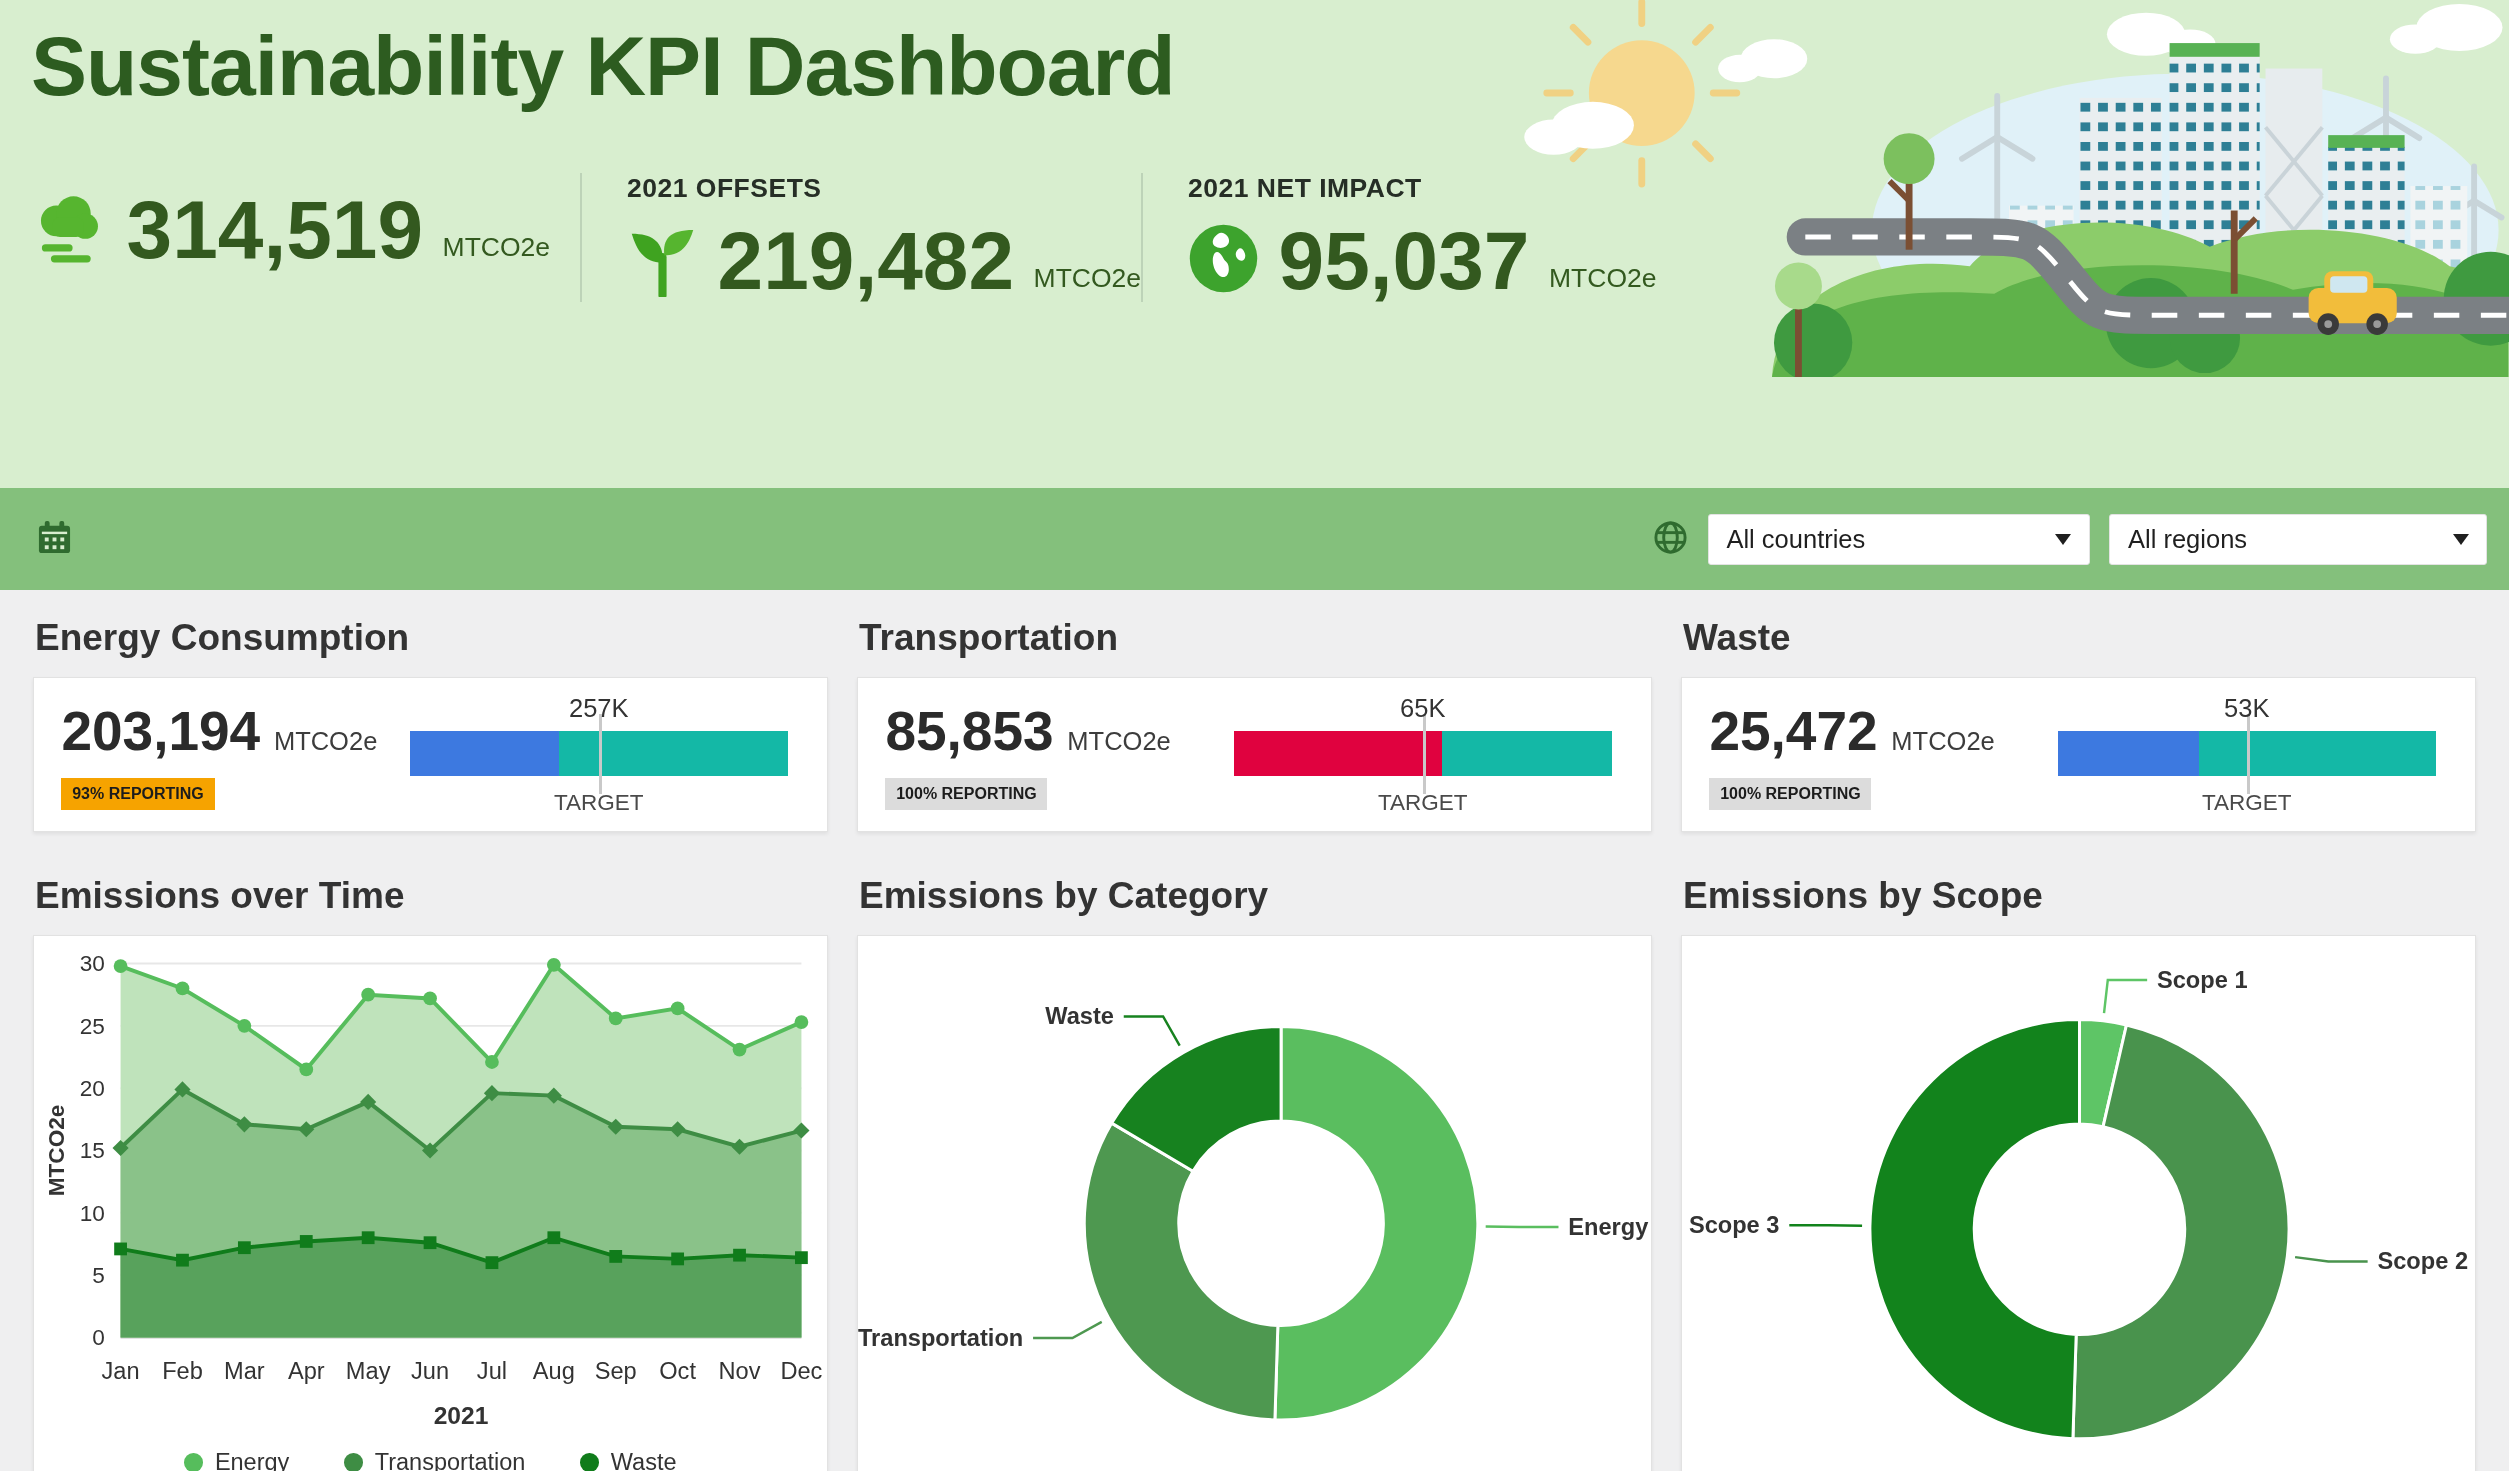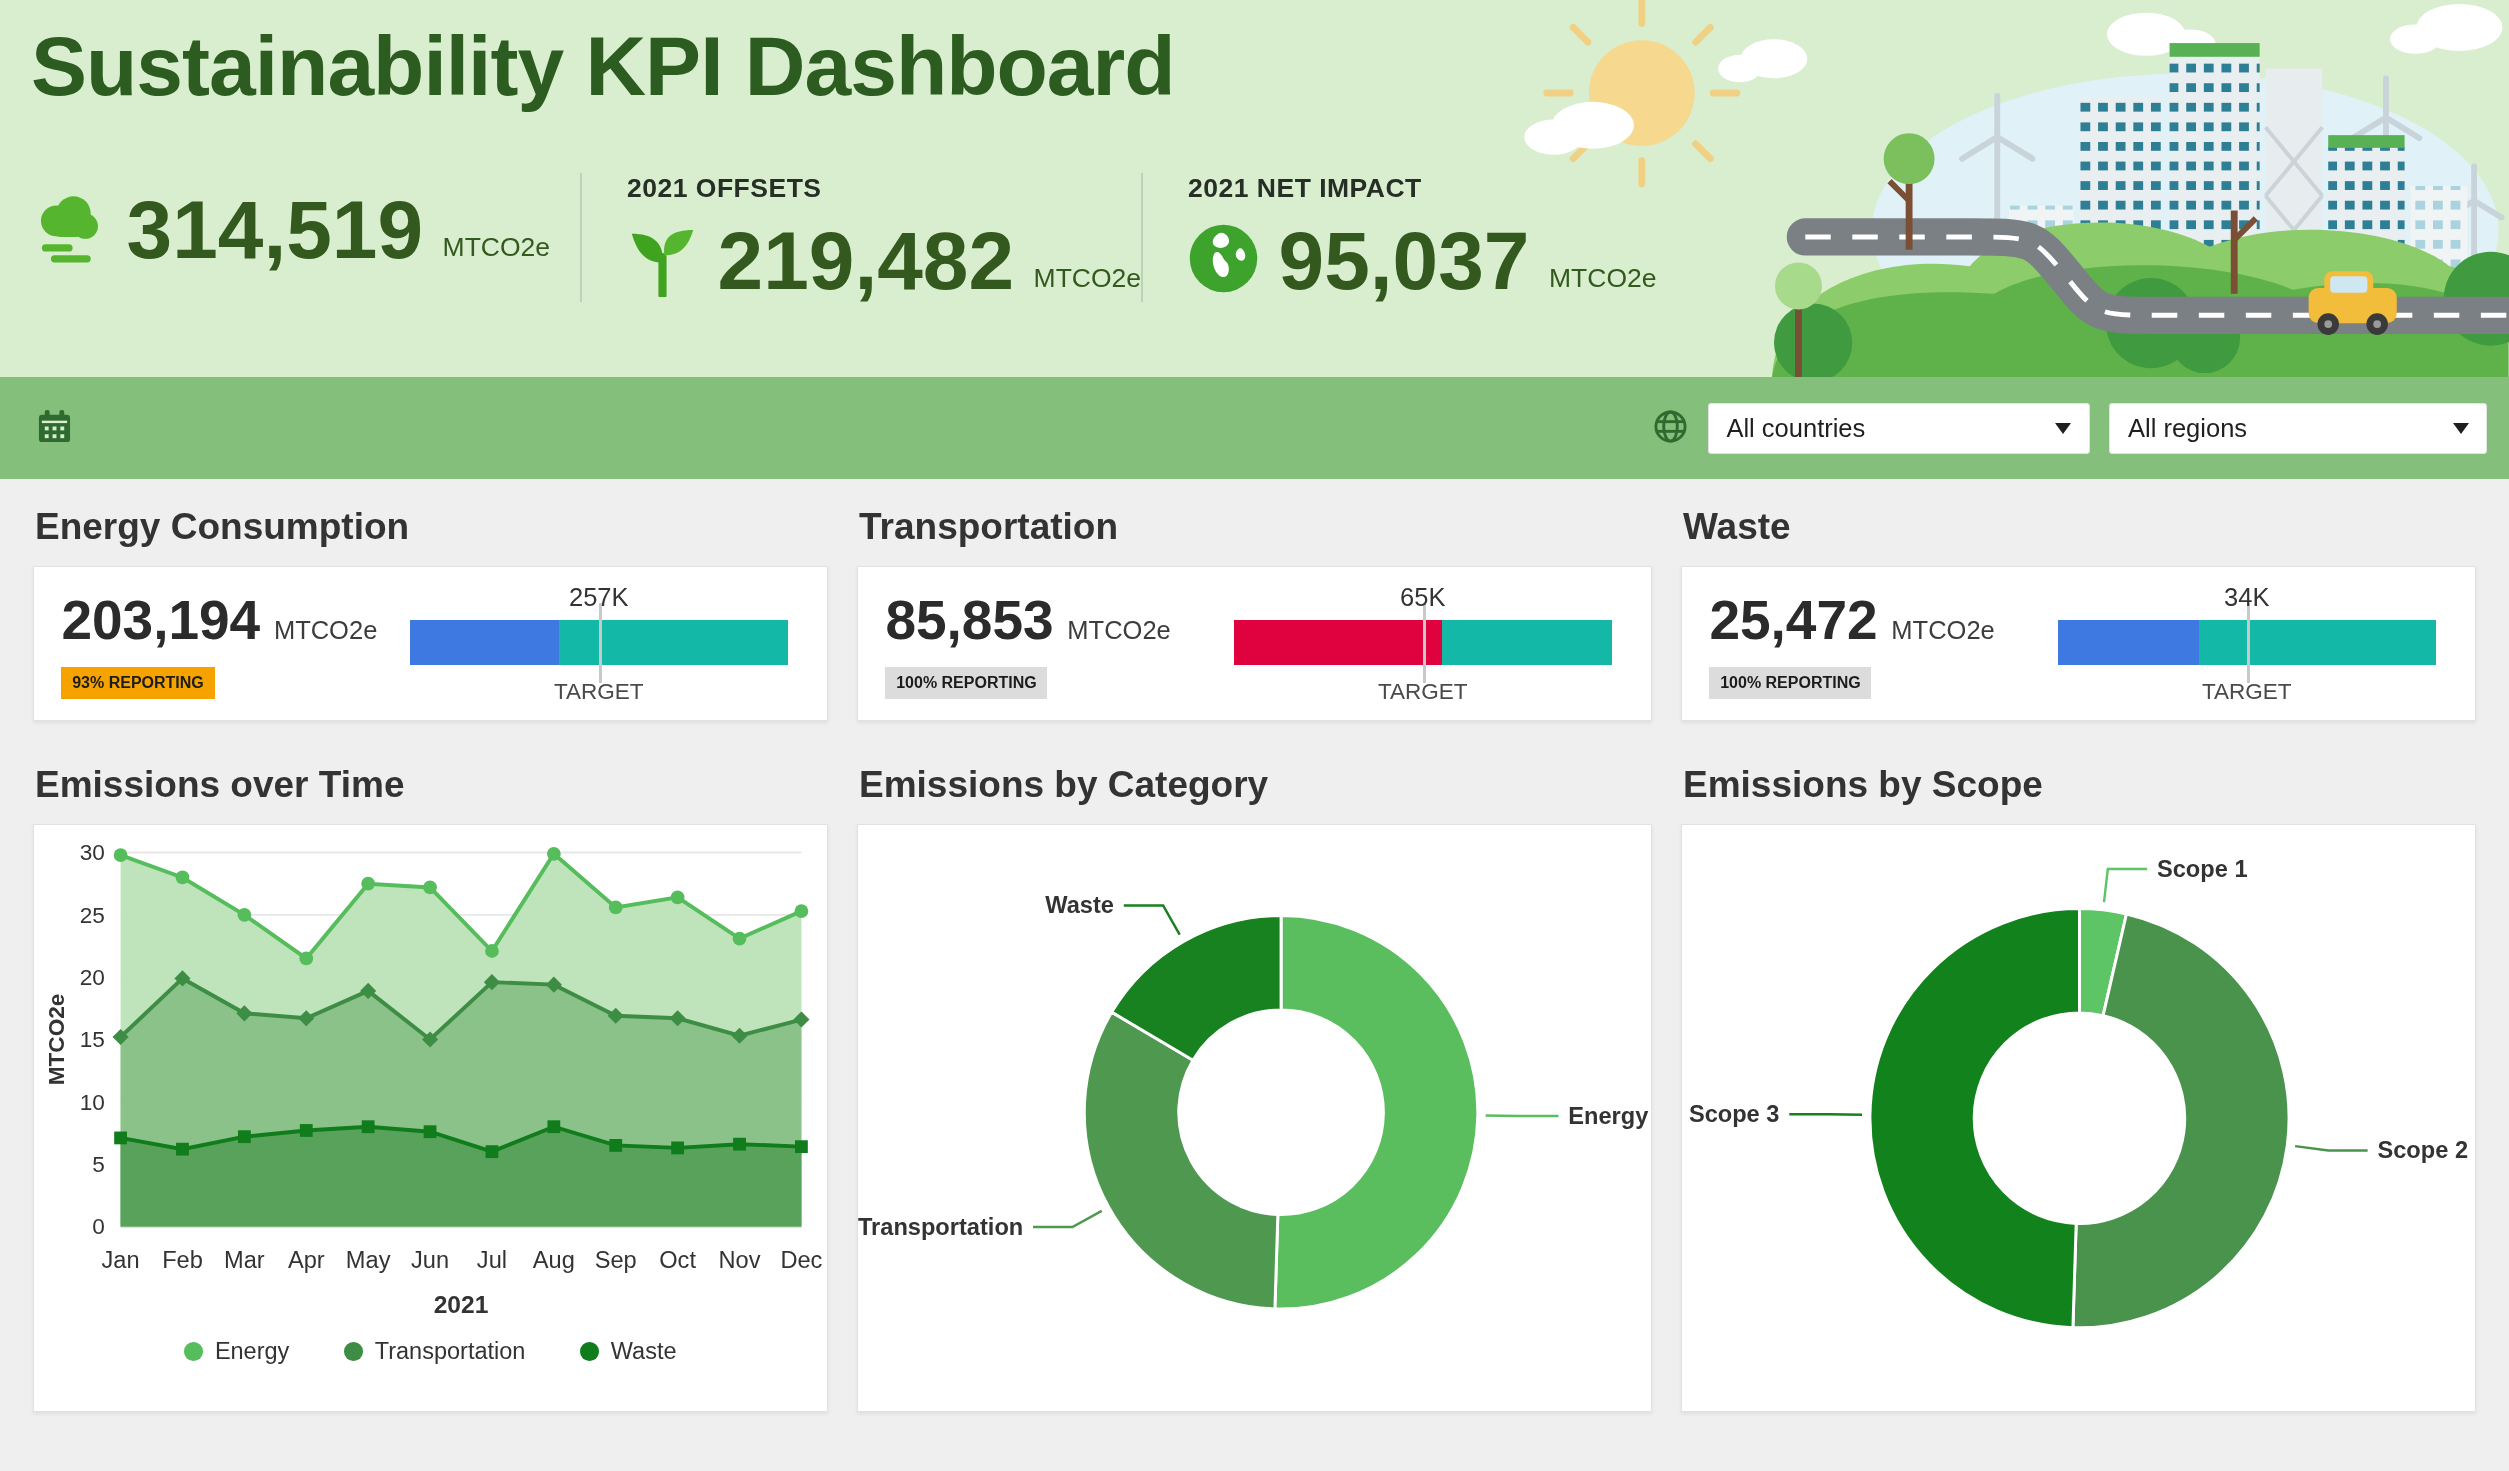--- a/index.html
+++ b/index.html
@@ -1,21 +1,21 @@
 <!DOCTYPE html>
 <html style="--header-bg: #d8eecf; --filter-bg: #84c07c; --content-bg: #efeff0; --title-green: #2d5c20; --num-green: #33591f; --accent-blue: #3d79e0; --accent-red: #e0023f; --badge-orange: #f6a300;"><head>
 <meta charset="utf-8">
 <style>
   * { margin:0; padding:0; box-sizing:border-box; }
   html,body { width:2509px; height:1471px; }
   body { font-family:"Liberation Sans", sans-serif; background:var(--content-bg,#efeff0); overflow:hidden; }
   .page { position:relative; width:2509px; height:1471px; }
 
   
-  .header { position:relative; height:377px; background:var(--header-bg,#d8eecf); overflow:hidden;padding-left:40px; }
+  .header { position:relative; height:488px; background:var(--header-bg,#d8eecf); overflow:hidden;padding-left:40px; }
   .page-title { position:absolute; left:31px; top:17.6px; font-size:84px; font-weight:bold; color:var(--title-green,#2d5c20); letter-spacing:-1px; z-index:2; }
   .kpi-row { position:absolute; left:31px; top:173px; display:flex; z-index:2; }
   .kpi { width:549px; }
   .kpi + .kpi { border-left:2px solid #bdd3b8; padding-left:45px; width:561px; }
   .kpi:last-child { width:549px; }
   .kpi-label { font-size:26.5px; font-weight:bold; color:#262e26; letter-spacing:0.5px; }
   .kpi-line { display:flex; align-items:center; gap:19.6px; margin-top:15.7px; }
   .kpi-value { font-size:82px; font-weight:bold; color:var(--num-green,#33591f); line-height:1; }
   .kpi-unit { font-size:26.5px; color:var(--num-green,#33591f); align-self:flex-end; margin-bottom:7.8px; }
   .illustration { position:absolute; right:0; top:0; width:1049px; height:377px; z-index:1; }
@@ -306,21 +306,21 @@
             <div class="kc-valueline">
               <span class="kc-value">25,472</span>
               <span class="kc-unit">MTCO2e</span>
             </div>
             <span class="badge" style="background: rgb(220, 220, 220);">100% REPORTING</span>
           </div>
           <div class="bullet">
             <div class="track">
               <div class="fill" style="width: 37.4588%; background: rgb(61, 121, 224);"></div>
               <div class="tick"></div>
-              <div class="b-label">34K</div>
+              <div class="b-label">53K</div>
               <div class="b-caption">TARGET</div>
             </div>
           </div>
         </div>
       </div>
     </div>
 
     <div class="grid row2">
 
       <div class="section">

